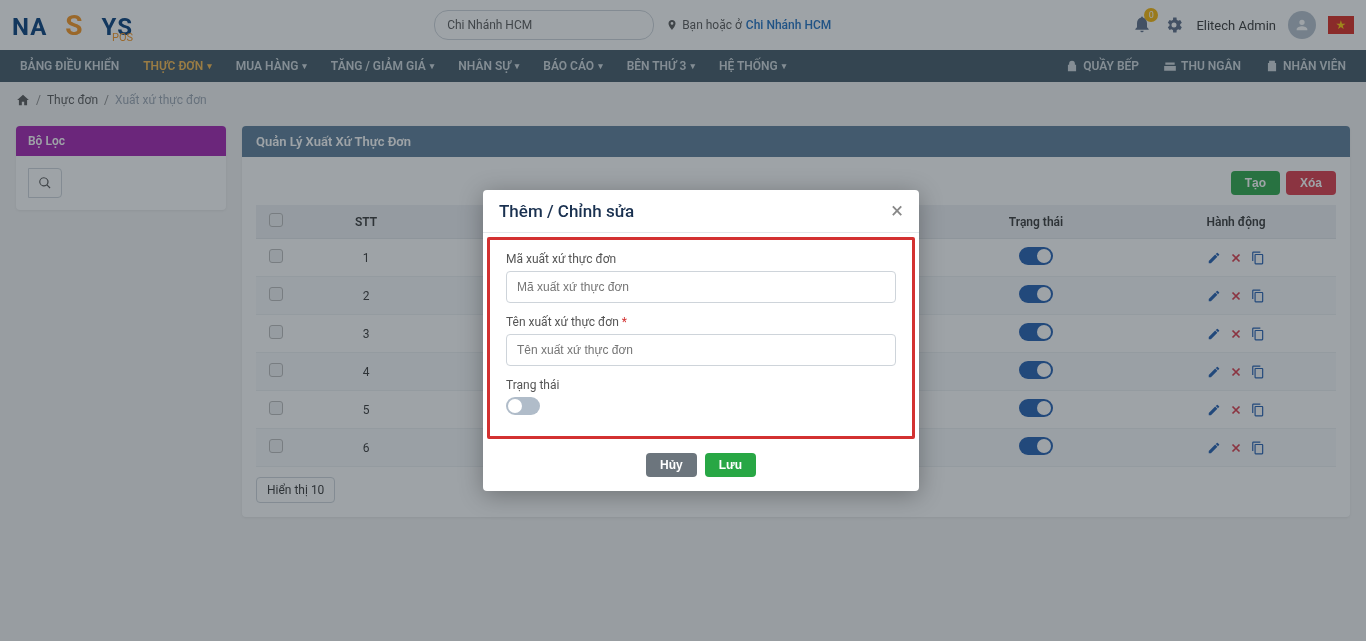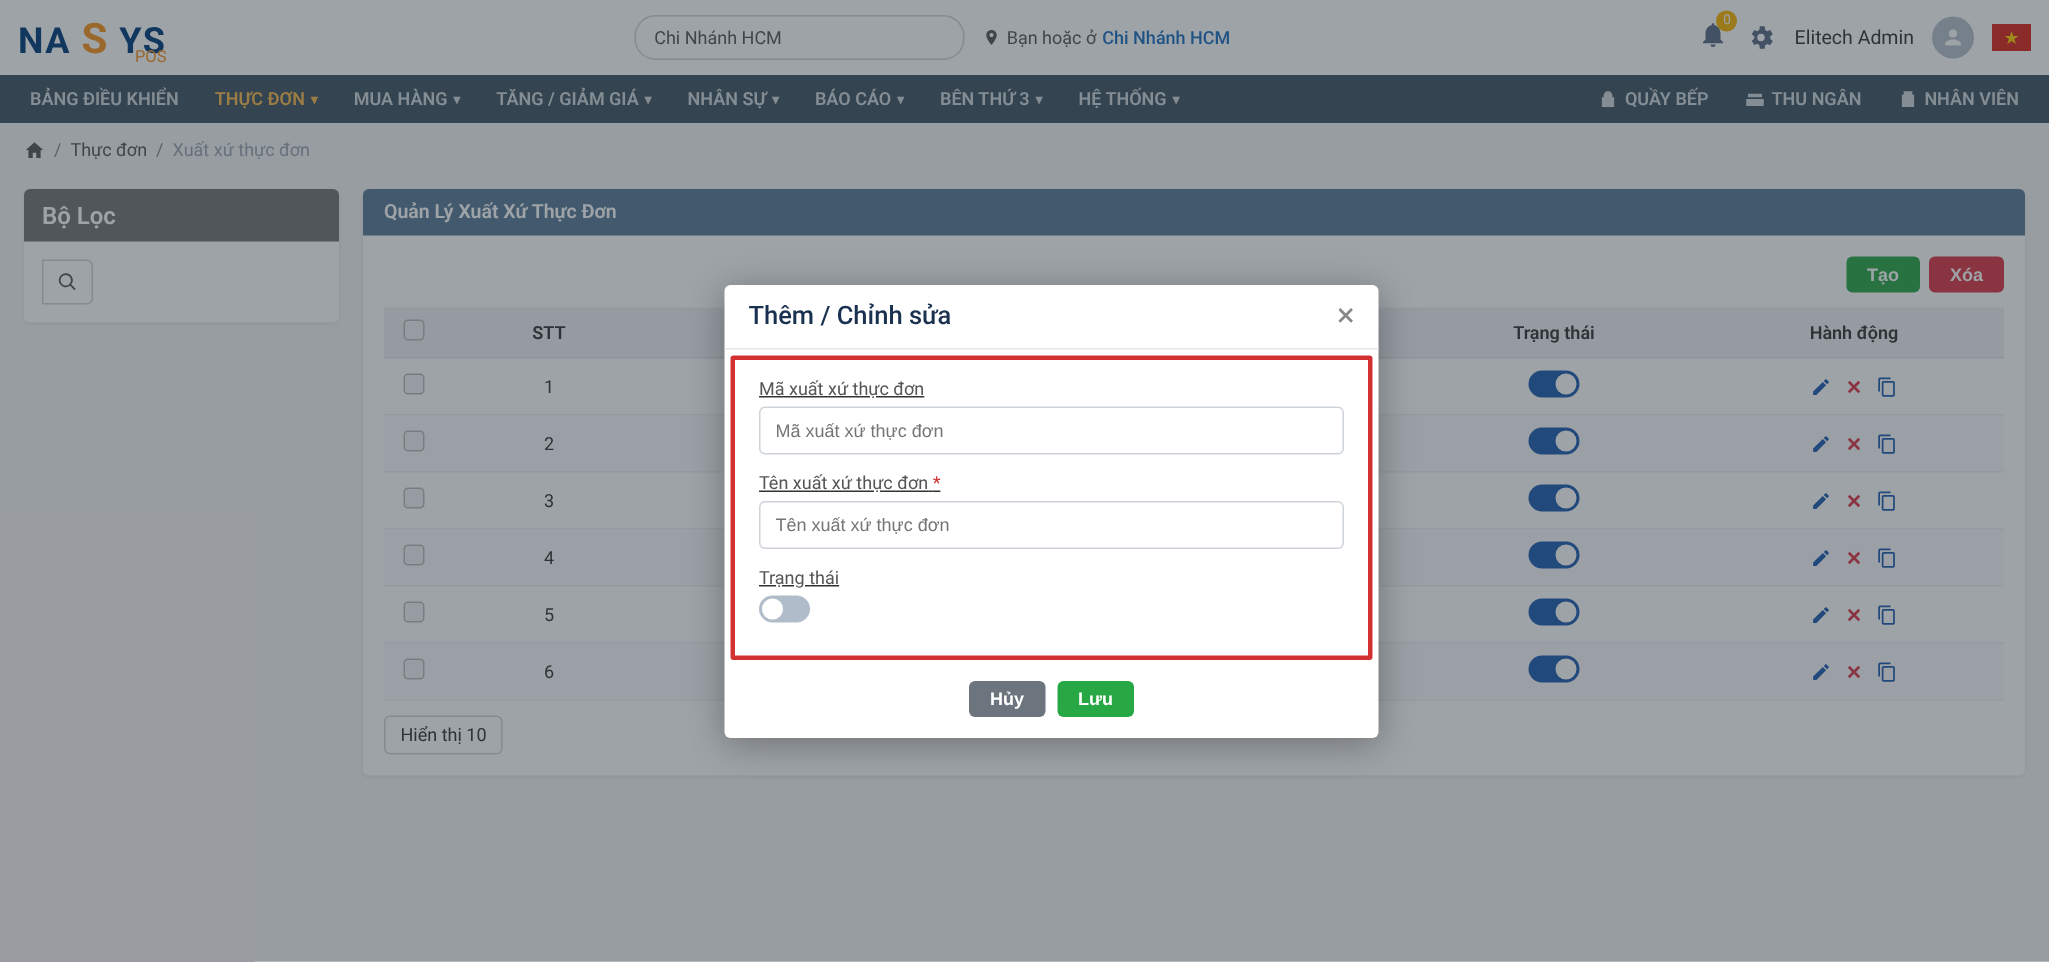--- a/index.html
+++ b/index.html
@@ -1,20 +1,20 @@
 <!DOCTYPE html>
 <html><head>
 <meta charset="utf-8">
 <style>
   * { box-sizing: border-box; margin: 0; padding: 0; }
   body { font-family: -apple-system, BlinkMacSystemFont, "Segoe UI", Roboto, sans-serif; font-size: 13px; background: #f5f5f5; color: #333; position: relative; width: 1366px; height: 641px; overflow: hidden; }
   
   
   .topbar { height: 50px; background: #fff; display: flex; align-items: center; padding: 0 12px; }
-  .logo { display: flex; align-items: baseline; gap: 7px; }
+  .logo { display: flex; align-items: baseline; gap: 18px; }
   .logo-text { font-size: 24px; font-weight: 700; letter-spacing: 1px; }
   .logo-na { color: #003b7a; }
   .logo-s { color: #f7941d; font-size: 28px; }
   .logo-ys { color: #003b7a; }
   .logo-pos { color: #f7941d; font-size: 11px; position: absolute; right: 0; bottom: -2px; letter-spacing: 0; }
   .topbar-center { flex: 1; display: flex; align-items: center; justify-content: center; gap: 12px; }
   .branch-select { width: 220px; height: 30px; border: 1px solid #ced4da; border-radius: 14px; padding: 0 12px; background: #fff; font-size: 12px; color: #555; display: flex; align-items: center; }
   .branch-info { font-size: 12px; color: #555; display: flex; align-items: center; gap: 4px; }
   .branch-info svg { width: 12px; height: 12px; fill: #555; }
   .branch-link { color: #1b6ec2; font-weight: 500; }
@@ -40,21 +40,21 @@
   
   .breadcrumb { height: 36px; display: flex; align-items: center; padding: 0 16px; font-size: 12px; color: #555; gap: 6px; }
   .breadcrumb svg { width: 14px; height: 14px; fill: #555; }
   .breadcrumb .sep { color: #888; }
   .breadcrumb .cur { color: #9aa4b1; }
 
   
   .content { display: flex; gap: 16px; padding: 8px 16px; }
   .sidebar { width: 210px; }
   .filter-card { background: #fff; border-radius: 4px; box-shadow: 0 1px 3px rgba(0,0,0,.08); overflow: hidden; }
-  .filter-head { background: #737373; color: #fff; padding: 8px 12px; font-size: 16px; font-weight: 600; }
+  .filter-head { background: #a21caf; color: #fff; padding: 8px 12px; font-size: 12px; font-weight: 600; }
   .filter-body { padding: 12px; display: flex; gap: 0; }
   .filter-input { flex: 1; height: 30px; border: 1px solid #ced4da; border-right: 0; border-radius: 4px 0 0 4px; padding: 0 10px; font-size: 12px; }
   .filter-btn { width: 34px; height: 30px; border: 1px solid #ced4da; border-radius: 0 4px 4px 0; background: #fff; display: flex; align-items: center; justify-content: center; }
   .filter-btn svg { width: 14px; height: 14px; fill: #555; }
 
   .main { flex: 1; }
   .panel { background: #fff; border-radius: 4px; box-shadow: 0 1px 3px rgba(0,0,0,.08); }
   .panel-head { background: #597b97; color: #fff; padding: 8px 14px; font-size: 13px; font-weight: 600; border-radius: 4px 4px 0 0; }
   .panel-body { padding: 14px; }
   .toolbar { display: flex; justify-content: flex-end; gap: 6px; margin-bottom: 10px; }
@@ -77,21 +77,21 @@
   .icon-copy { fill: #1e5bb0; }
   .show-count { display: inline-block; margin-top: 10px; border: 1px solid #ced4da; border-radius: 4px; padding: 5px 10px; font-size: 12px; background: #fff; }
 
   
   .backdrop { position: absolute; inset: 0; background: rgba(40,50,60,.45); }
   .modal { position: absolute; top: 190px; left: 483px; width: 436px; background: #fff; border-radius: 4px; box-shadow: 0 4px 24px rgba(0,0,0,.3); }
   .modal-head { display: flex; align-items: center; justify-content: space-between; padding: 10px 16px; border-bottom: 1px solid #e5e8eb; }
   .modal-title { font-size: 17px; color: #1a3150; font-weight: 500; }
   .modal-close { color: #888; font-size: 22px; line-height: 1; cursor: pointer; }
   .modal-body { padding: 12px 16px 14px; border: 3px solid #d33131; border-left-width: 3px; border-right-width: 3px; margin: 4px; border-radius: 2px; }
-  .form-group { margin-bottom: 12px; text-decoration: underline; }
+  .form-group { margin-bottom: 12px; }
   .form-label { font-size: 12px; color: #555; display: block; margin-bottom: 5px; }
   .req { color: #d33131; }
   .form-input { width: 100%; height: 32px; border: 1px solid #ced4da; border-radius: 4px; padding: 0 10px; font-size: 12px; }
   .toggle-off { width: 34px; height: 18px; border-radius: 9px; background: #b0bcc9; position: relative; display: inline-block; }
   .toggle-off::after { content: ""; width: 14px; height: 14px; border-radius: 50%; background: #fff; position: absolute; top: 2px; left: 2px; }
   .modal-foot { display: flex; justify-content: center; gap: 8px; padding: 10px 0 14px; }
 </style>
 </head>
 <body>
 

